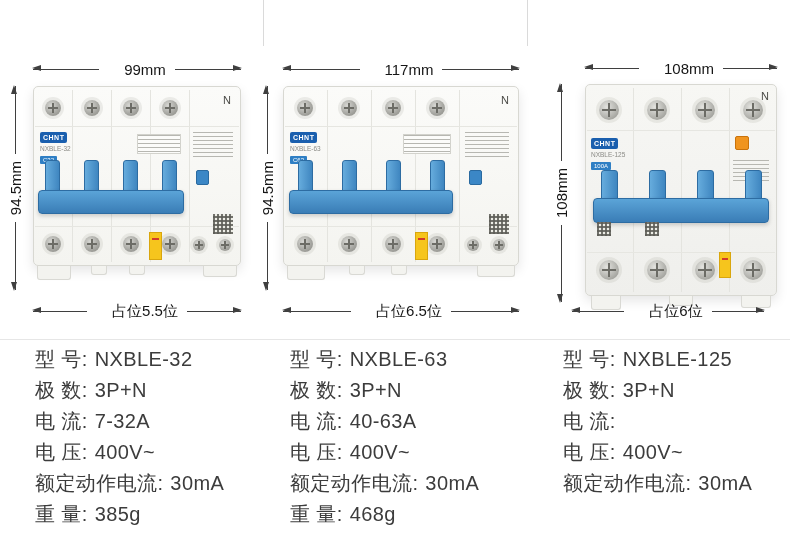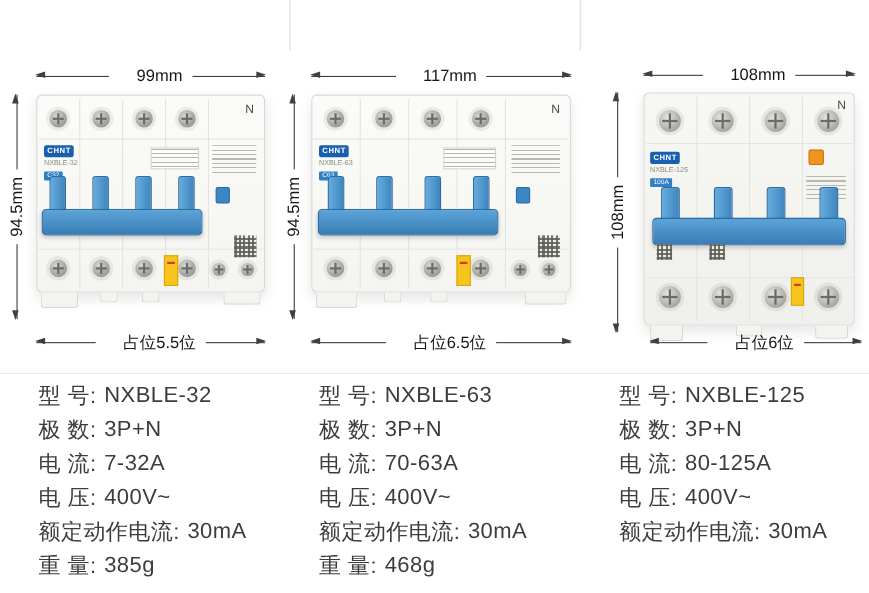--- a/index.html
+++ b/index.html
@@ -249,21 +249,21 @@
   <div class="screw lg" style="left:14px;top:176px"></div>
   <div class="screw lg" style="left:62px;top:176px"></div>
   <div class="screw lg" style="left:110px;top:176px"></div>
   <div class="screw lg" style="left:158px;top:176px"></div>
   <div class="ytag" style="left:134px;top:168px;width:12px;height:26px"></div>
   <div class="foot" style="left:6px;top:212px;width:30px;height:14px"></div>
   <div class="foot" style="left:84px;top:212px;width:24px;height:10px"></div>
   <div class="foot" style="left:156px;top:212px;width:30px;height:12px"></div>
 </div>
 
-<div class="dim-h" style="left:591px;top:301px;width:192px">
+<div class="dim-h" style="left:572px;top:301px;width:192px">
   <span class="dline l"></span>
   <span class="lbl">占位6位</span>
   <span class="dline r"></span>
 </div>
 
 <div class="rule"></div>
 
 <div class="specs" style="left:35px;top:344px">
   <div class="spec-row">
       <span class="k">型  号:</span>
@@ -295,21 +295,21 @@
   <div class="spec-row">
       <span class="k">型  号:</span>
       <span class="v">NXBLE-63</span>
     </div>
   <div class="spec-row">
       <span class="k">极  数:</span>
       <span class="v">3P+N</span>
     </div>
   <div class="spec-row">
       <span class="k">电  流:</span>
-      <span class="v">70-63A</span>
+      <span class="v">40-63A</span>
     </div>
   <div class="spec-row">
       <span class="k">电  压:</span>
       <span class="v">400V~</span>
     </div>
   <div class="spec-row">
       <span class="k">额定动作电流:</span>
       <span class="v">30mA</span>
     </div>
   <div class="spec-row">
@@ -322,21 +322,20 @@
   <div class="spec-row">
       <span class="k">型  号:</span>
       <span class="v">NXBLE-125</span>
     </div>
   <div class="spec-row">
       <span class="k">极  数:</span>
       <span class="v">3P+N</span>
     </div>
   <div class="spec-row">
       <span class="k">电  流:</span>
-      <span class="v">80-125A</span>
     </div>
   <div class="spec-row">
       <span class="k">电  压:</span>
       <span class="v">400V~</span>
     </div>
   <div class="spec-row">
       <span class="k">额定动作电流:</span>
       <span class="v">30mA</span>
     </div>
 </div>

